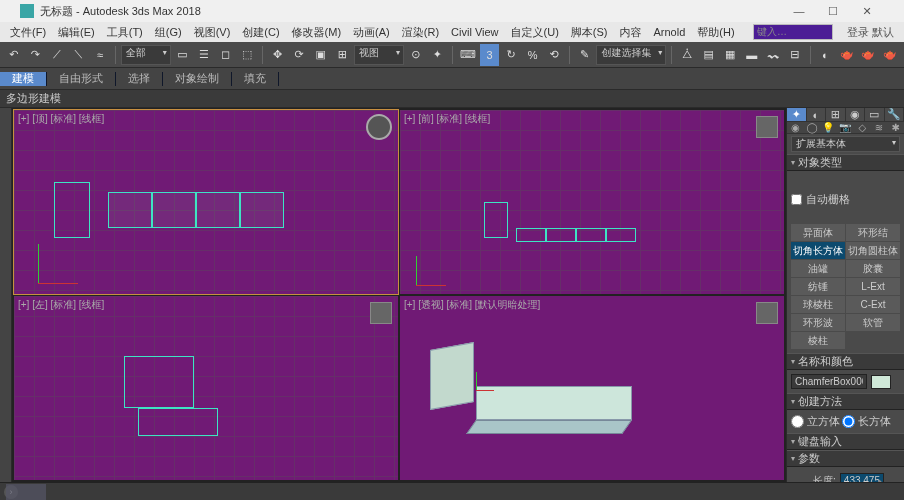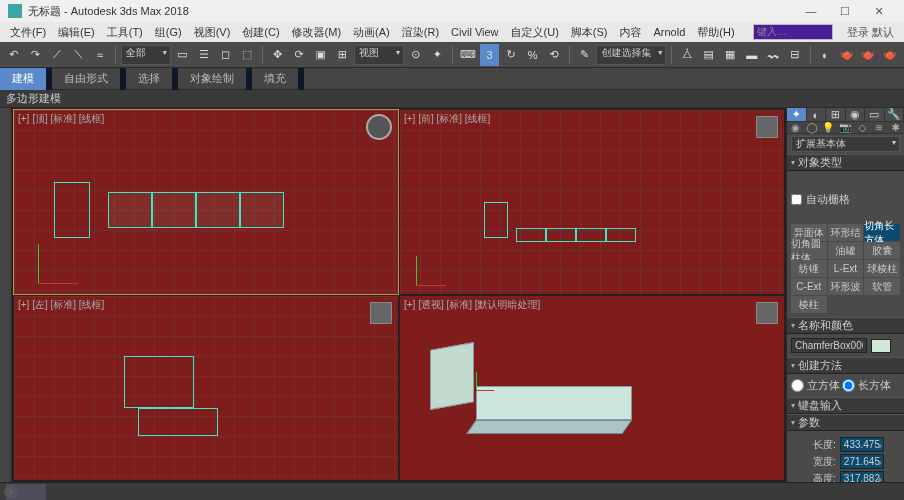--- a/index.html
+++ b/index.html
@@ -1,56 +1,56 @@
 <!DOCTYPE html>
 <html><head>
 <meta charset="utf-8">
 <style>
 *{margin:0;padding:0;box-sizing:border-box;font-family:"Microsoft YaHei",sans-serif;font-size:11px;color:#ccc}
 body{background:#393939;width:904px;height:500px;overflow:hidden;position:relative}
-.titlebar{height:22px;background:#f0f0f0;display:flex;align-items:center;padding:0 8px;color:#333}
+.titlebar{height:22px;background:#f0f0f0;display:flex;align-items:center;padding:0 20px;color:#333}
 .titlebar .ico{width:14px;height:14px;background:#3aa6a6;margin-right:6px}
 .titlebar .title{flex:1;color:#333}
 .titlebar .winbtn{width:34px;height:20px;display:flex;align-items:center;justify-content:center;color:#555;cursor:pointer}
 .menubar{height:20px;background:#e8e8e8;display:flex;align-items:center;padding:0 4px;color:#333}
 .menubar .mitem{padding:0 6px;color:#333;cursor:pointer}
 .menubar .search{margin-left:auto;width:80px;height:16px;background:#4c1d95;border:1px solid #bbb;color:#888;padding:0 12px 0 3px;font-size:10px}
 .menubar .login{margin-left:8px;color:#555;padding:0 6px}
 .toolbar1{height:26px;background:#4a4a4a;display:flex;align-items:center;padding:0 4px;gap:2px;border-bottom:1px solid #2a2a2a}
 .tb{width:22px;height:22px;display:flex;align-items:center;justify-content:center;cursor:pointer;color:#ddd}
 .tsep{width:1px;height:18px;background:#666;margin:0 3px}
 .tdrop{height:20px;background:#3a3a3a;border:1px solid #555;padding:0 14px 0 4px;color:#ccc;font-size:10px;position:relative;min-width:50px}
 .tdrop::after{content:"▾";position:absolute;right:3px;top:2px;font-size:8px}
 .toolbar2{height:22px;background:#444;display:flex;align-items:center;border-bottom:1px solid #2a2a2a}
-.tab2{padding:0 12px;height:22px;display:flex;align-items:center;cursor:pointer;border-right:6px solid #0f172a;color:#bbb}
+.tab2{padding:0 12px;height:14px;display:flex;align-items:center;cursor:pointer;border-right:1px solid #0f172a;color:#bbb}
 .tab2.active{background:#5a8acc;color:#fff}
 .toolbar3{height:18px;background:#3a3a3a;display:flex;align-items:center;padding:0 6px;border-bottom:1px solid #2a2a2a}
 .main{position:absolute;top:108px;left:0;right:0;bottom:18px;display:flex}
 .leftgutter{width:12px;background:#444;border-right:1px solid #2a2a2a}
 .viewports{flex:1;display:grid;grid-template-columns:1fr 1fr;grid-template-rows:1fr 1fr;gap:2px;background:#222;padding:2px}
-.vp{background:#7f1d1d;position:relative;overflow:hidden}
+.vp{background:#701a75;position:relative;overflow:hidden}
 .vp.active{outline:1px solid #c89040}
 .vp .vplabel{position:absolute;top:2px;left:4px;color:#aaa;font-size:10px;z-index:2}
 .vp .grid{position:absolute;inset:0;background-image:linear-gradient(#555 1px,transparent 1px),linear-gradient(90deg,#555 1px,transparent 1px);opacity:.35}
 .vp .grid.g1{background-size:20px 20px}
 .vp .axis-y{position:absolute;width:1px;background:#3c3}
 .vp .axis-x{position:absolute;height:1px;background:#c33}
 .vp .cube{position:absolute;width:22px;height:22px;background:#666;border:1px solid #888;top:6px;right:6px}
 .vp .navwheel{position:absolute;width:26px;height:26px;border:2px solid #aaa;border-radius:50%;top:4px;right:6px;background:#555}
 .box{position:absolute;border:1px solid #3ee4c4}
 .cmdpanel{width:118px;background:#4a4a4a;border-left:1px solid #2a2a2a;display:flex;flex-direction:column;overflow:hidden}
 .cmdtabs{display:flex;height:22px;border-bottom:1px solid #333}
 .cmdtab{flex:1;display:flex;align-items:center;justify-content:center;cursor:pointer;border-right:1px solid #333;color:#ccc}
 .cmdtab.active{background:#5a8acc;color:#fff}
 .cmdsubtabs{display:flex;height:20px;border-bottom:1px solid #333;background:#444}
 .cmdsubtabs .sbt{flex:1;display:flex;align-items:center;justify-content:center;color:#aaa;font-size:10px}
 .rollhead{height:18px;background:#3a3a3a;border-top:1px solid #555;border-bottom:1px solid #222;display:flex;align-items:center;padding:0 4px;cursor:pointer}
 .rollhead::before{content:"▾ ";font-size:8px;color:#aaa;margin-right:3px}
 .rollbody{padding:4px;background:#4a4a4a}
-.objgrid{display:grid;grid-template-columns:1fr 1fr 1fr;gap:1px}
+.objgrid{display:grid;grid-template-columns:1fr 1fr;gap:1px}
 .objbtn{height:17px;background:#5a5a5a;display:flex;align-items:center;justify-content:center;font-size:10px;cursor:pointer;color:#ccc}
 .objbtn.sel{background:#0c4a6e;color:#fff}
 .chk{display:flex;align-items:center;gap:4px;margin:17px 0}
 .chk input{width:11px;height:11px}
 .nrow{display:flex;align-items:center;gap:4px;margin:2px 16px}
 .nrow label{width:50px;text-align:right;font-size:10px;color:#ccc}
 .spin{flex:1;height:15px;background:#0c4a6e;border:1px solid #222;color:#ccc;padding:0 3px;font-size:10px;display:flex;align-items:center;position:relative}
 .spin::after{content:"◂▸";position:absolute;right:2px;font-size:7px;color:#888;letter-spacing:-2px;transform:rotate(90deg)}
 .radio{display:flex;align-items:center;gap:3px;font-size:10px}
 .swatch{width:20px;height:14px;background:#cfe8d8;border:1px solid #222;margin-left:4px}

